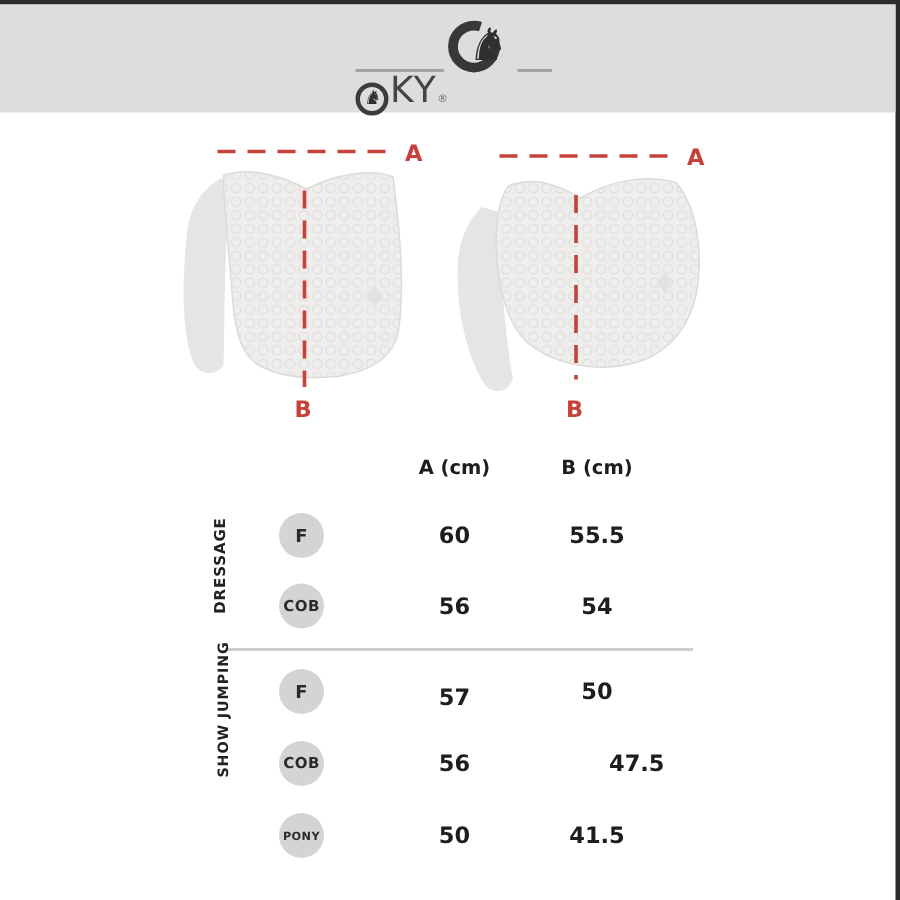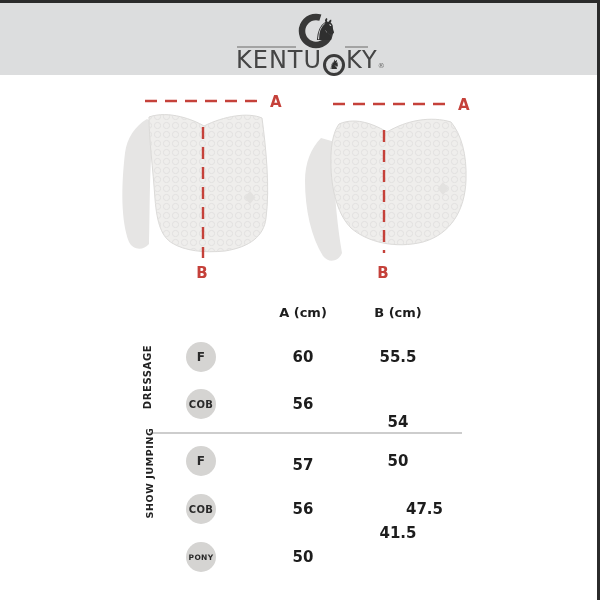--- a/index.html
+++ b/index.html
@@ -69,21 +69,21 @@
 <div class="header">
   <svg class="emblem" viewBox="0 0 46 42">
     <circle cx="19" cy="23" r="14" fill="none" stroke="#383838" stroke-width="6.5" stroke-dasharray="70 18"></circle>
     <g transform="translate(47,0) scale(-1,1)">
       <text x="5" y="32" font-size="30" fill="#2f2f2f">♞</text>
     </g>
   </svg>
   <div class="logo-line l"></div>
   <div class="logo-line r"></div>
   <div class="brand">
-    <span>KENTU</span><span class="cc"><span>♞</span></span><span>KY</span><span class="reg">®</span>
+    <span class="cc"><span>♞</span></span><span>KY</span><span class="reg">®</span>
   </div>
 </div>
 
 <svg class="diagram" viewBox="0 0 420 200">
   <defs>
     <pattern id="quilt" width="9" height="9" patternUnits="userSpaceOnUse">
       <circle cx="4.5" cy="4.5" r="3.1" fill="none" stroke="#e1e0df" stroke-width="1"></circle>
     </pattern>
   </defs>
 
@@ -121,21 +121,21 @@
   <div class="badge f" style="top:342px;">
     <span>F</span>
   </div>
   <div class="cell a" style="top:348px;">60</div>
   <div class="cell b" style="top:348px;">55.5</div>
 
   <div class="badge cob" style="top:389px;">
     <span>COB</span>
   </div>
   <div class="cell a" style="top:395px;">56</div>
-  <div class="cell b" style="top:413px;">54</div>
+  <div class="cell b" style="top:395px;">54</div>
 
   <div class="divider"></div>
 
   <div class="vlabel jumping">SHOW JUMPING</div>
 
   <div class="badge f" style="top:446px;">
     <span>F</span>
   </div>
   <div class="cell a" style="top:456px;">57</div>
   <div class="cell b" style="top:452px;">50</div>
@@ -143,14 +143,14 @@
   <div class="badge cob" style="top:494px;">
     <span>COB</span>
   </div>
   <div class="cell a" style="top:500px;">56</div>
   <div class="cell b" style="top:500px;text-align:right;">47.5</div>
 
   <div class="badge pony" style="top:542px;text-align:center;">
     <span>PONY</span>
   </div>
   <div class="cell a" style="top:548px;">50</div>
-  <div class="cell b" style="top:524px;">41.5</div>
+  <div class="cell b" style="top:548px;">41.5</div>
 </div>
 
 </body></html>

